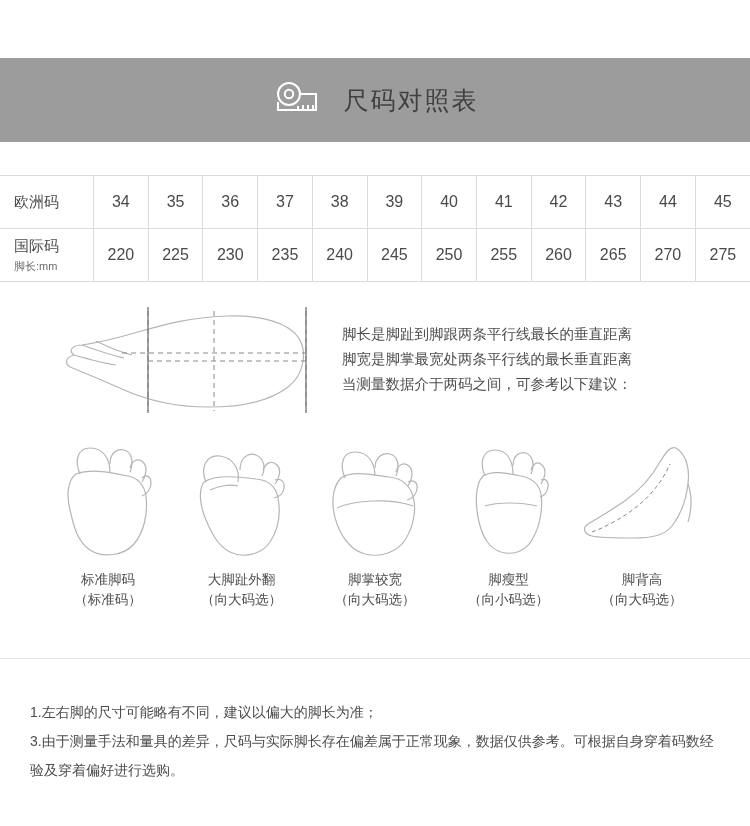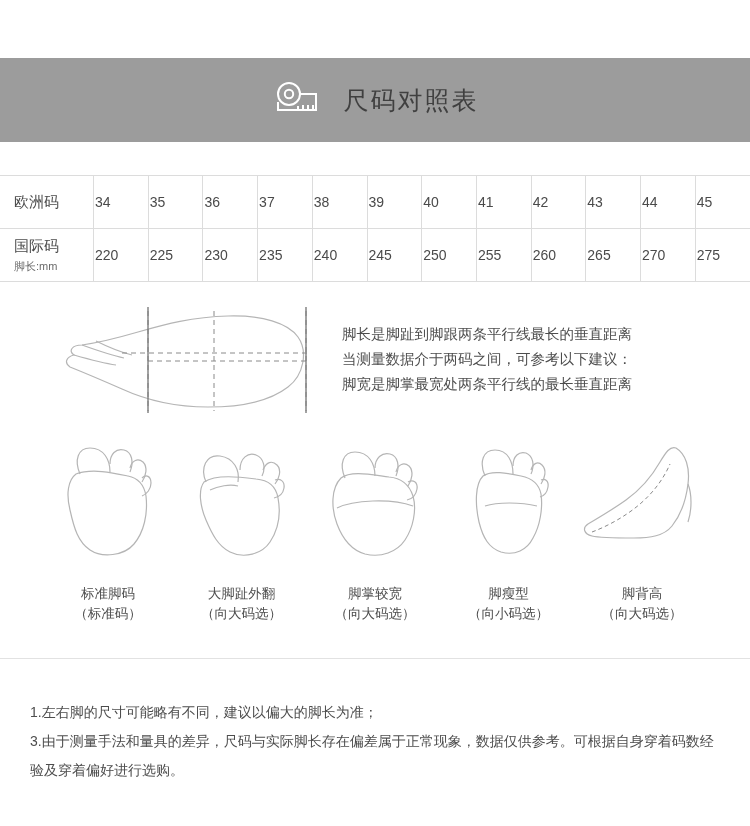--- a/index.html
+++ b/index.html
@@ -57,23 +57,23 @@
     width: 750px;
   }
   table.size-table {
     border-collapse: collapse;
     width: 750px;
     table-layout: fixed;
   }
   table.size-table td {
     border: 1px solid #dcdcdc;
     height: 50px;
-    text-align: left;
+    text-align: center;
     vertical-align: middle;
-    font-size: 14px;
+    font-size: 16px;
     color: #4a4a4a;
   }
   table.size-table td.row-head {
     width: 78px;
     text-align: left;
     padding-left: 14px;
     border-left: none;
     font-size: 15px;
     line-height: 1.25;
   }
@@ -127,21 +127,21 @@
     width: 120px;
     text-align: center;
   }
   .foot-type .art {
     height: 130px;
     display: flex;
     align-items: flex-end;
     justify-content: center;
   }
   .foot-type .caption {
-    margin-top: 24px;
+    margin-top: 10px;
     font-size: 13.5px;
     line-height: 20px;
     color: #4d4d4d;
   }
 
   
   .divider {
     position: absolute;
     left: 0;
     top: 658px;
@@ -246,22 +246,22 @@
           <path d="M60,48 L246,48"></path>
         </g>
         <g stroke="#7c7c7c" stroke-width="1.4" fill="none">
           <path d="M86,2 L86,108"></path>
           <path d="M244,2 L244,108"></path>
         </g>
       </svg>
     </span>
     <div class="notes">
       <div>脚长是脚趾到脚跟两条平行线最长的垂直距离</div>
+      <div>脚宽是脚掌最宽处两条平行线的最长垂直距离</div>
       <div>当测量数据介于两码之间，可参考以下建议：</div>
-      <div>脚宽是脚掌最宽处两条平行线的最长垂直距离</div>
     </div>
   </div>
 
   <div class="foot-types">
 
     <div class="foot-type">
       <div class="art">
         <svg width="92" height="126" viewBox="0 0 92 126" xmlns="http://www.w3.org/2000/svg">
           <g fill="none" stroke="#b5b5b5" stroke-width="1.2">
             <path d="M18,40 C12,26 16,14 28,14 C42,14 48,26 48,38"></path>

